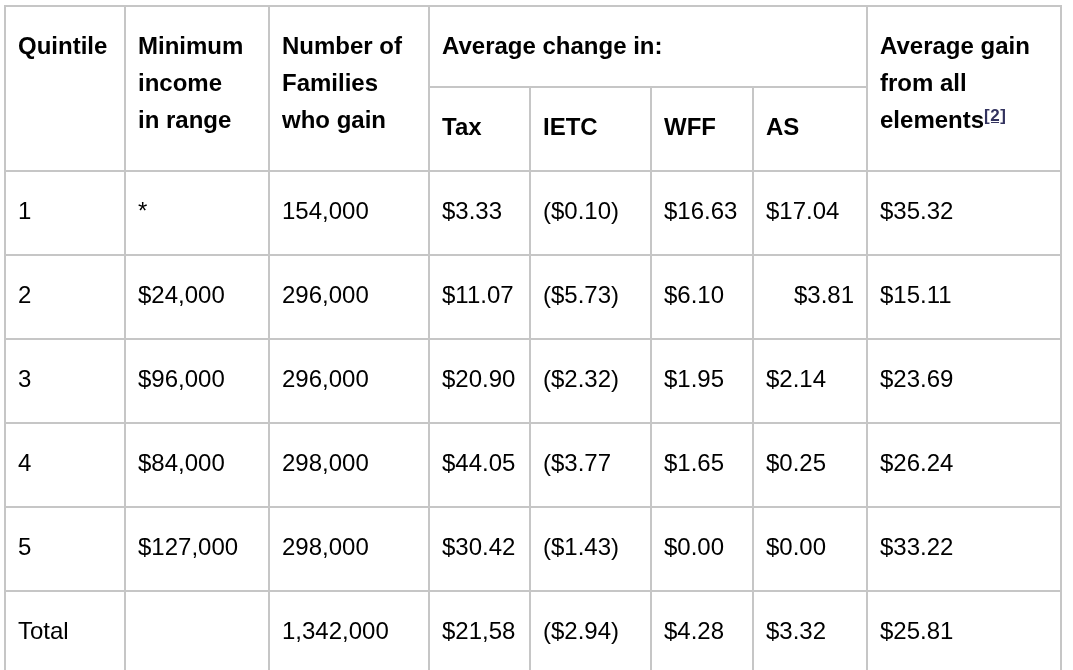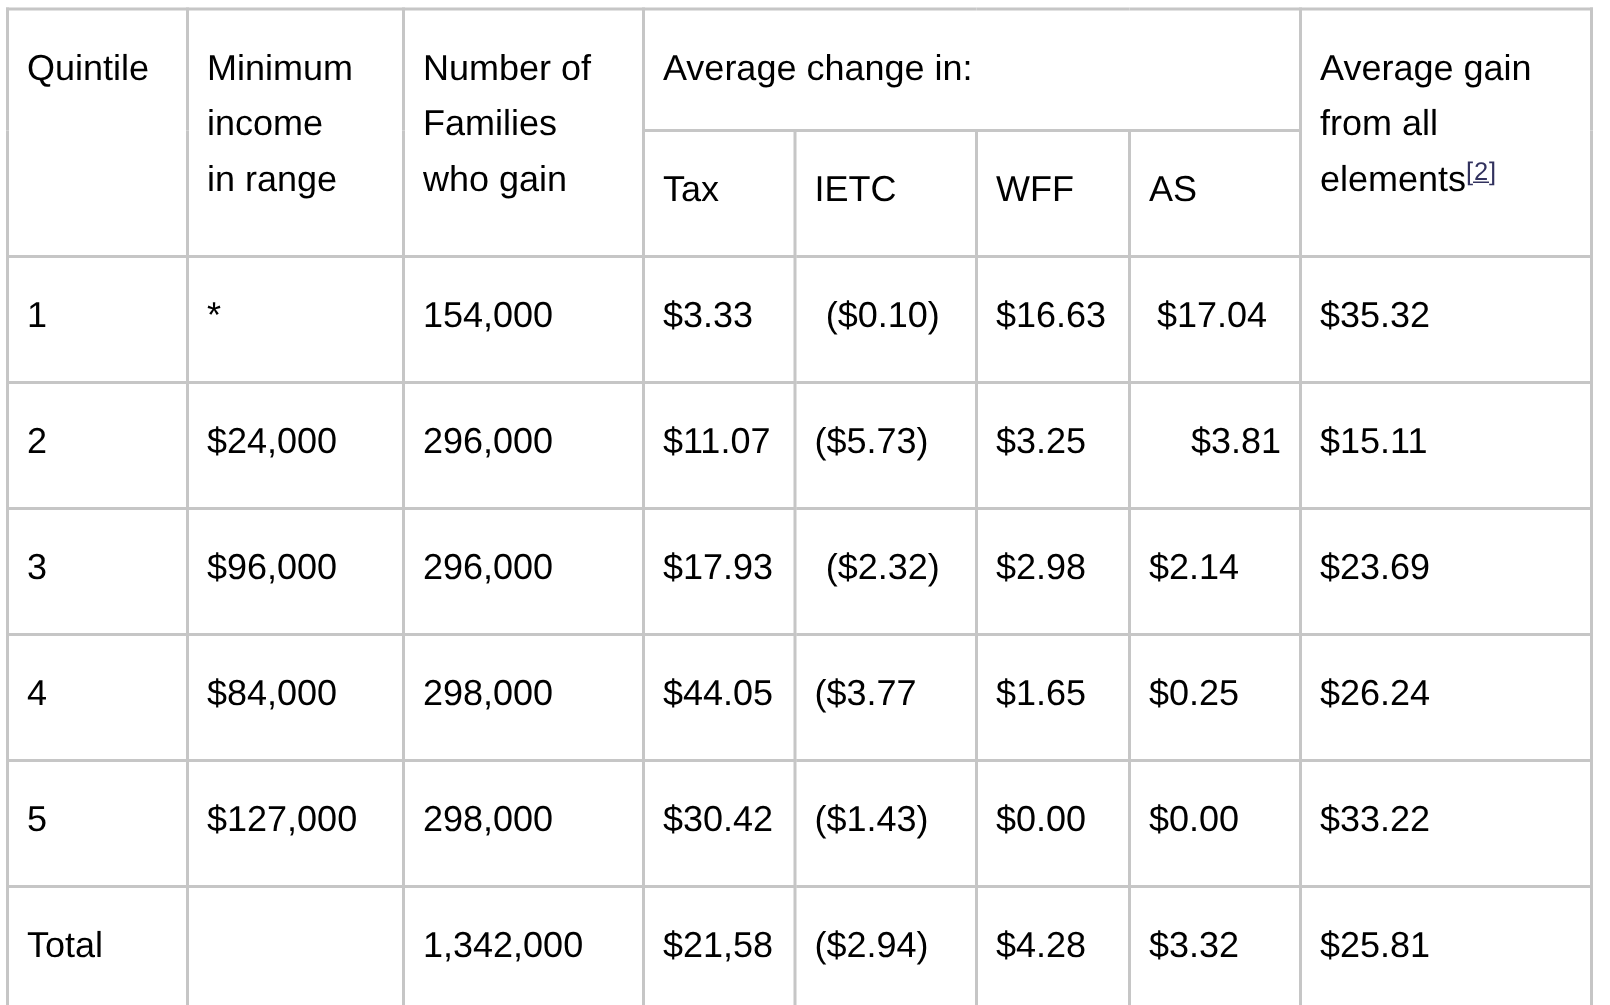--- a/index.html
+++ b/index.html
@@ -22,26 +22,26 @@
   }
   .data-table th, .data-table td {
     border: 2px solid #c6c6c6;
     vertical-align: top;
     text-align: left;
     padding: 20px 12px 18px 12px;
     overflow: hidden;
     white-space: pre-line;
   }
   .data-table th {
-    font-weight: normal;
+    font-weight: bold;
   }
   thead tr.hrow-1 { height: 81px; }
   thead tr.hrow-2 { height: 84px; }
   tbody tr { height: 84px; }
-  td.al-r { text-align: center; padding-right: 16px; }
+  td.al-r { text-align: left; padding-right: 16px; }
   td.al-c { text-align: right; }
   sup.footnote {
     font-size: 17px;
     line-height: 0;
     vertical-align: 7px;
     letter-spacing: 0.5px;
   }
   sup.footnote a {
     color: #32325e;
     text-decoration: underline;
@@ -93,31 +93,31 @@
       <td>$16.63</td>
       <td class="al-r">$17.04</td>
       <td>$35.32</td>
     </tr>
     <tr>
       <td>2</td>
       <td>$24,000</td>
       <td>296,000</td>
       <td>$11.07</td>
       <td>($5.73)</td>
-      <td>$3.25</td>
+      <td>$6.10</td>
       <td class="al-c">$3.81</td>
       <td>$15.11</td>
     </tr>
     <tr>
       <td>3</td>
       <td>$96,000</td>
       <td>296,000</td>
-      <td>$17.93</td>
+      <td>$20.90</td>
       <td class="al-r">($2.32)</td>
-      <td>$2.98</td>
+      <td>$1.95</td>
       <td>$2.14</td>
       <td>$23.69</td>
     </tr>
     <tr>
       <td>4</td>
       <td>$84,000</td>
       <td>298,000</td>
       <td>$44.05</td>
       <td>($3.77</td>
       <td>$1.65</td>

